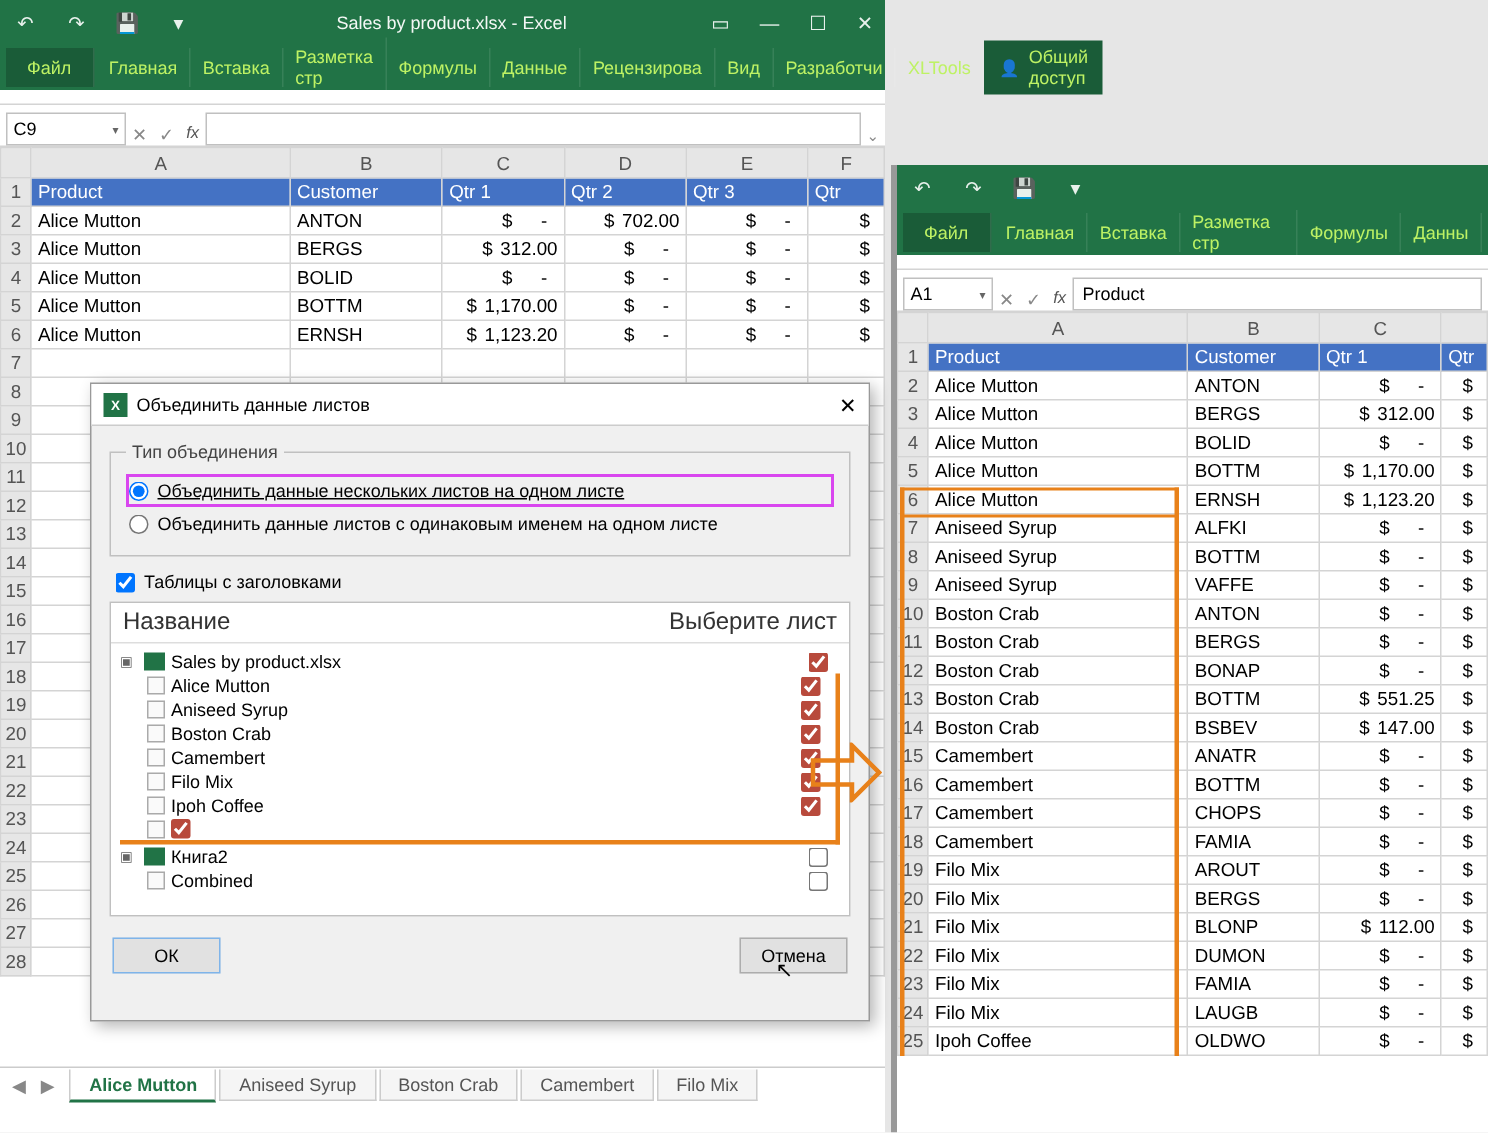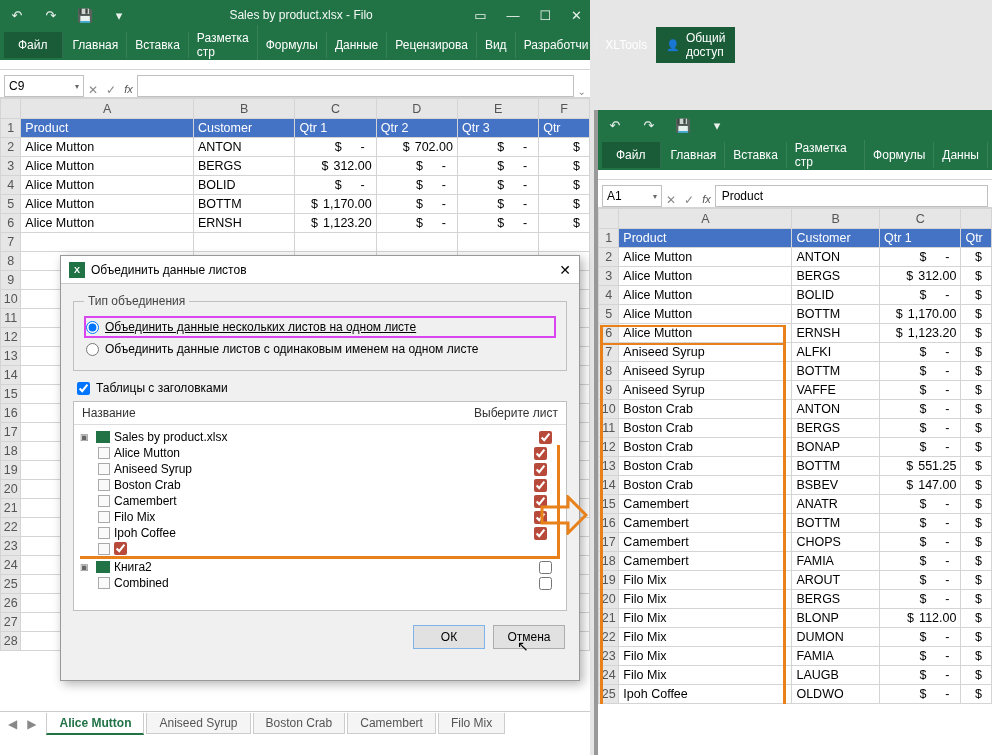--- a/index.html
+++ b/index.html
@@ -7,21 +7,21 @@
 
 
 .excel-left { position: absolute; left: 0; top: 0; width: 590px; height: 755px; background: #fff; }
 .titlebar { height: 30px; background: #217346; display: flex; align-items: center; color: #fff; padding: 0 8px; }
 .titlebar .qat { display: flex; gap: 16px; align-items: center; }
 .titlebar .qat span { width: 18px; text-align: center; opacity: 0.9; }
 .titlebar .title { flex: 1; text-align: center; font-size: 12px; opacity: 0.95; }
 .titlebar .winctl { display: flex; gap: 20px; }
 .titlebar .winctl span { opacity: 0.9; }
 
-.ribbon-tabs { height: 30px; background: #217346; display: flex; align-items: center; color: #ffffff; padding: 0 4px; font-size: 12px; }
+.ribbon-tabs { height: 30px; background: #217346; display: flex; align-items: center; color: #bef264; padding: 0 4px; font-size: 12px; }
 .ribbon-tabs .tab { padding: 6px 8px; cursor: pointer; border-right: 1px solid rgba(255,255,255,.1); }
 .ribbon-tabs .file { background: #1a5c38; padding: 6px 14px; margin-right: 2px; }
 .ribbon-tabs .share { margin-left: auto; background: #1a5c38; padding: 4px 10px; display: flex; align-items: center; gap: 6px; }
 .ribbon-divider { height: 10px; border-bottom: 1px solid #d4d4d4; background: #fff; }
 
 .formula-bar { height: 28px; display: flex; align-items: flex-end; border-bottom: 1px solid #d4d4d4; background: #fff; padding: 0 4px; gap: 4px; }
 .name-box { width: 80px; height: 22px; border: 1px solid #c0c0c0; padding: 0 4px; font-size: 12px; display: flex; align-items: center; }
 .name-box::after { content: "▾"; margin-left: auto; font-size: 8px; color: #666; }
 .fx-btns { display: flex; gap: 8px; color: #888; font-size: 12px; }
 .fx-label { font-style: italic; font-size: 11px; color: #555; }
@@ -51,31 +51,31 @@
 .dialog .dtitle { height: 28px; background: #fff; display: flex; align-items: center; padding: 0 8px; border-bottom: 1px solid #ccc; font-size: 12px; }
 .dialog .dtitle .xicon { width: 16px; height: 16px; background: #217346; margin-right: 6px; display: flex; align-items: center; justify-content: center; color: #fff; font-size: 9px; font-weight: bold; }
 .dialog .dtitle .dclose { margin-left: auto; font-size: 14px; cursor: pointer; }
 .dialog fieldset { margin: 10px 12px; border: 1px solid #c0c0c0; padding: 8px 10px 10px; font-size: 12px; }
 .dialog fieldset legend { padding: 0 4px; color: #444; }
 .radio-row { display: flex; align-items: center; gap: 6px; padding: 4px 2px; }
 .radio-row.hl { border: 2px solid #d946ef; padding: 2px 0; text-decoration: underline; }
 .radio-row input { margin: 0; }
 .check-row { margin: 6px 16px; display: flex; align-items: center; gap: 6px; font-size: 12px; }
 .sheet-tree-box { margin: 4px 12px; border: 1px solid #c0c0c0; background: #fff; height: 210px; }
-.tree-hdr { display: flex; border-bottom: 1px solid #ddd; padding: 4px 8px; font-size: 12px; color: #333; }
+.tree-hdr { display: flex; border-bottom: 1px solid #ddd; padding: 4px 8px; font-size: 16px; color: #333; }
 .tree-hdr span:first-child { flex: 1; }
 .tree-body { padding: 4px 6px; font-size: 12px; }
 .tree-node { display: flex; align-items: center; gap: 4px; padding: 1px 0; }
 .tree-node .expand { width: 12px; color: #666; font-size: 9px; }
 .tree-node .wbicon { width: 14px; height: 12px; background: #217346; }
 .tree-node .shicon { width: 12px; height: 12px; border: 1px solid #aaa; background: #fafafa; margin-left: 18px; }
 .tree-node .label { flex: 1; }
 .tree-node input[type=checkbox] { margin-right: 8px; accent-color: #b84a3c; }
 .tree-hl { border-right: 3px solid #e8811a; padding-right: 2px; border-bottom: 3px solid #e8811a; }
-.dlg-btns { display: flex; justify-content: flex-end; gap: 8px; padding: 10px 14px; }
+.dlg-btns { display: flex; justify-content: space-between; gap: 8px; padding: 10px 14px; }
 .dlg-btns button { width: 72px; height: 24px; background: #e1e1e1; border: 1px solid #adadad; font-size: 12px; }
 .dlg-btns button.ok { border: 1px solid #7eb4ea; }
 .cursor-ptr { position: absolute; left: 456px; bottom: 26px; font-size: 14px; }
 
 
 .orange-arrow { position: absolute; left: 540px; top: 495px; z-index: 60; }
 .orange-arrow svg { width: 48px; height: 40px; }
 
 
 .excel-right { position: absolute; left: 594px; top: 110px; width: 398px; height: 645px; background: #fff; border-left: 4px solid #999; }
@@ -92,21 +92,21 @@
 <body>
 
 <div class="excel-left">
   <div class="titlebar">
     <div class="qat">
       <span>↶</span>
       <span>↷</span>
       <span>💾</span>
       <span>▾</span>
     </div>
-    <div class="title">Sales by product.xlsx - Filo</div>
+    <div class="title">Sales by product.xlsx - Excel</div>
     <div class="winctl">
       <span>▭</span>
       <span>—</span>
       <span>☐</span>
       <span>✕</span>
     </div>
   </div>
   <div class="ribbon-tabs">
     <div class="tab file">Файл</div>
     <div class="tab">Главная</div>

